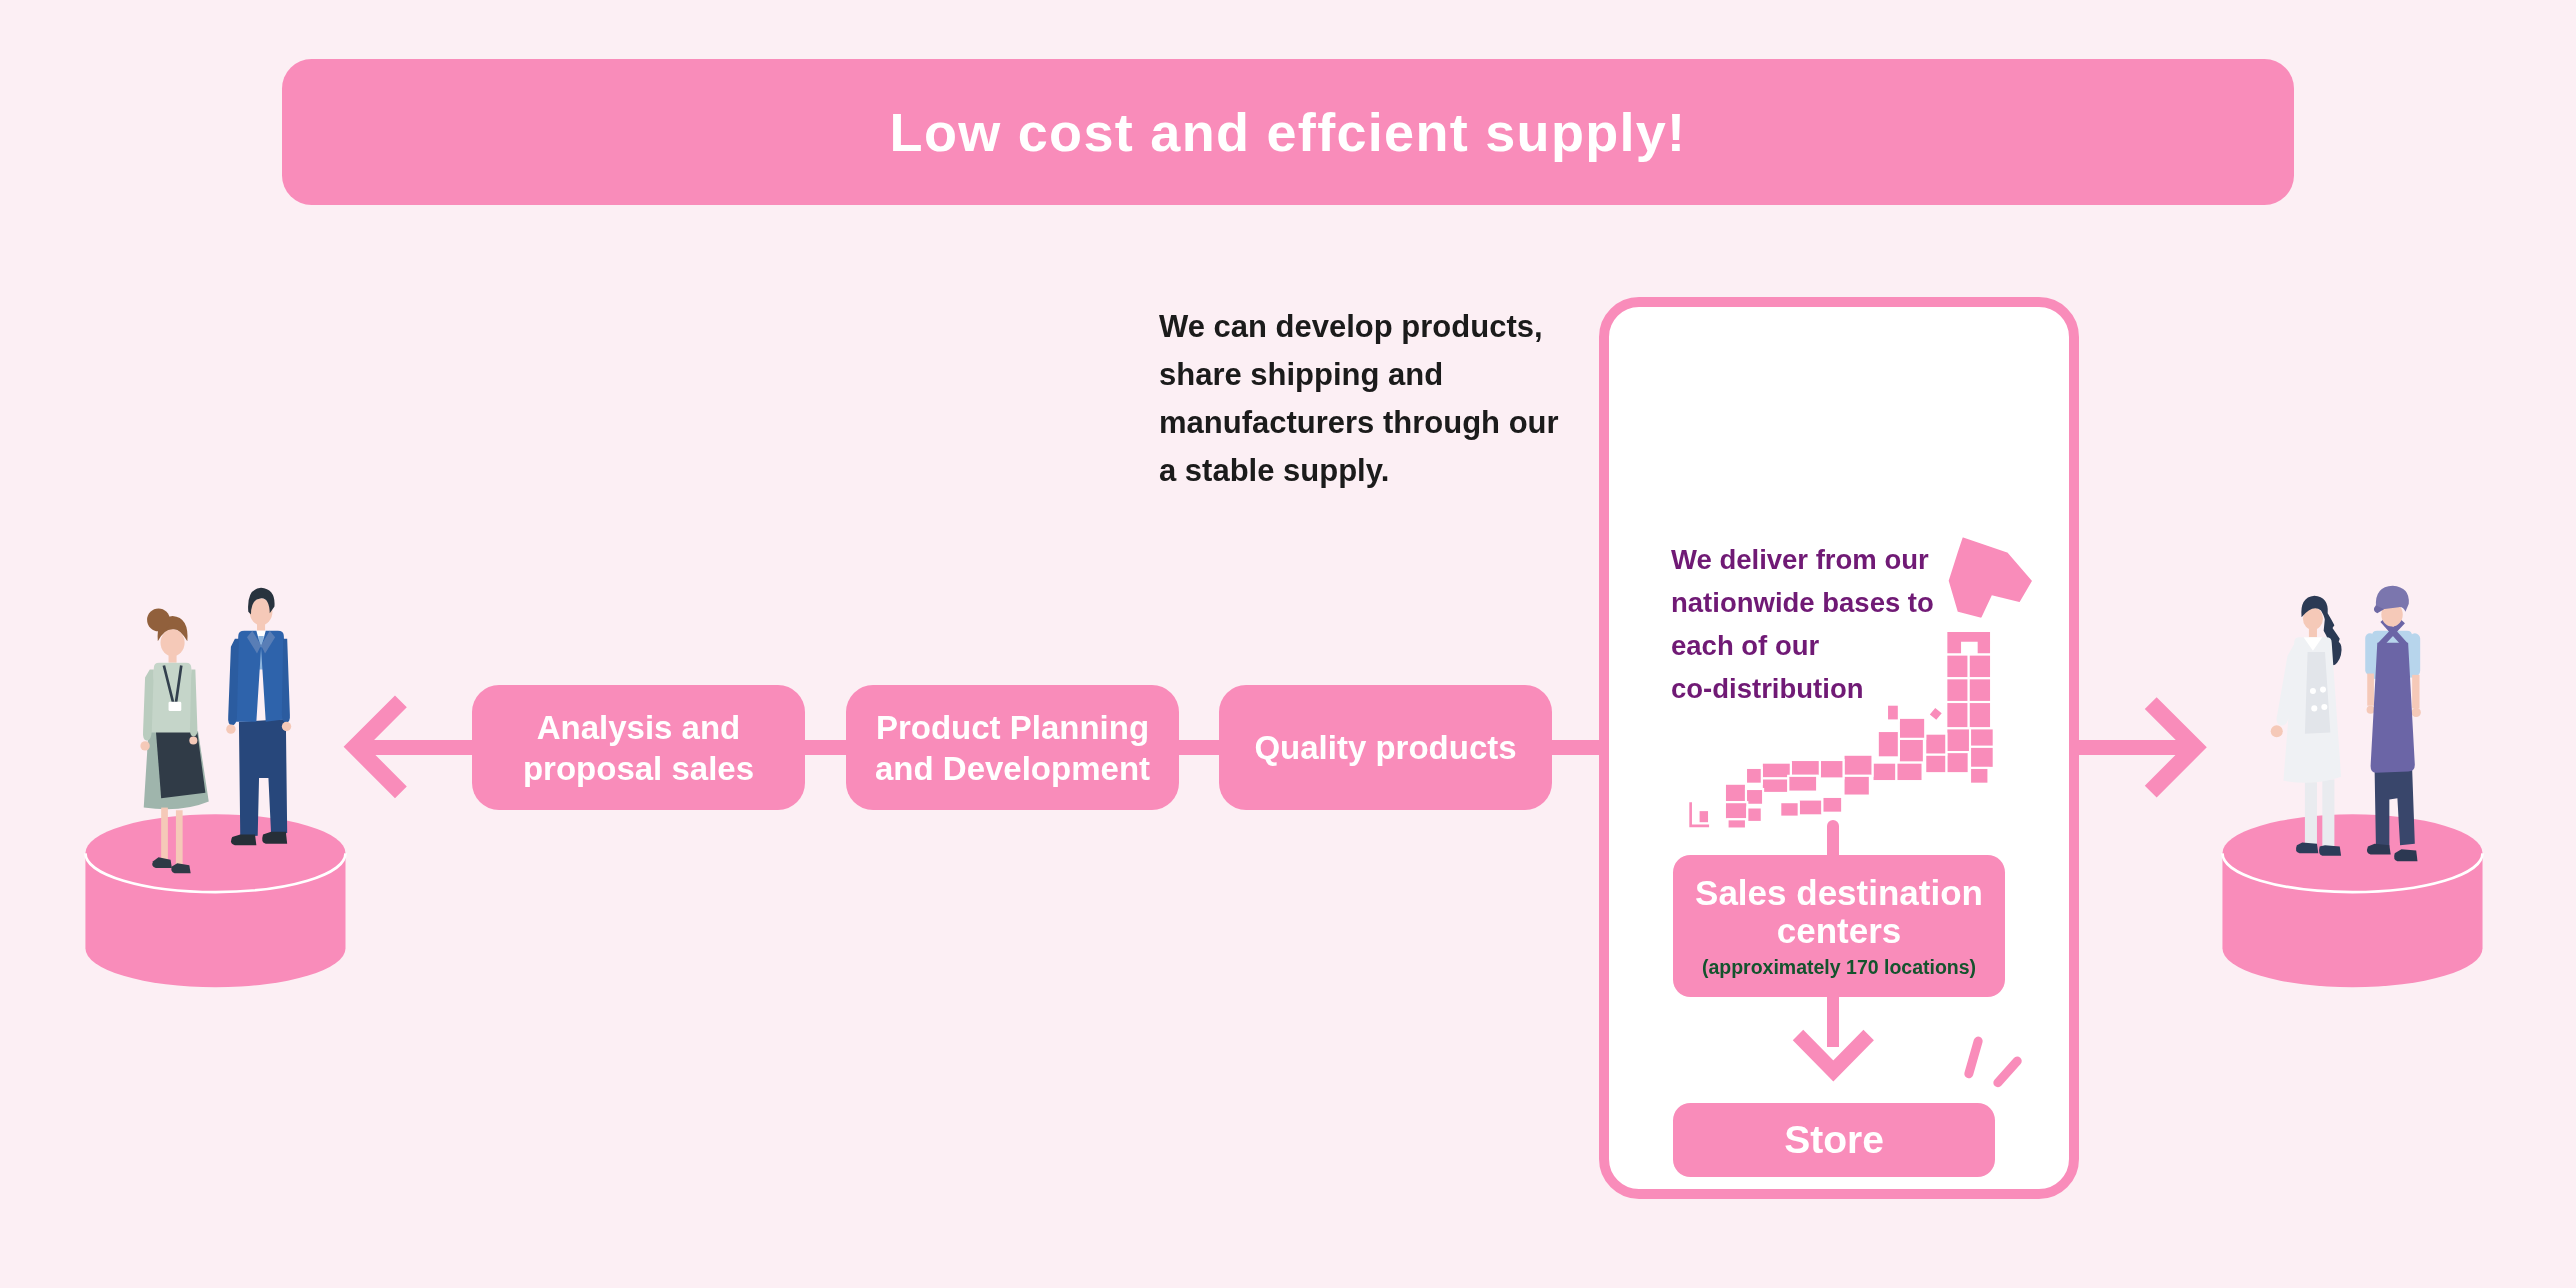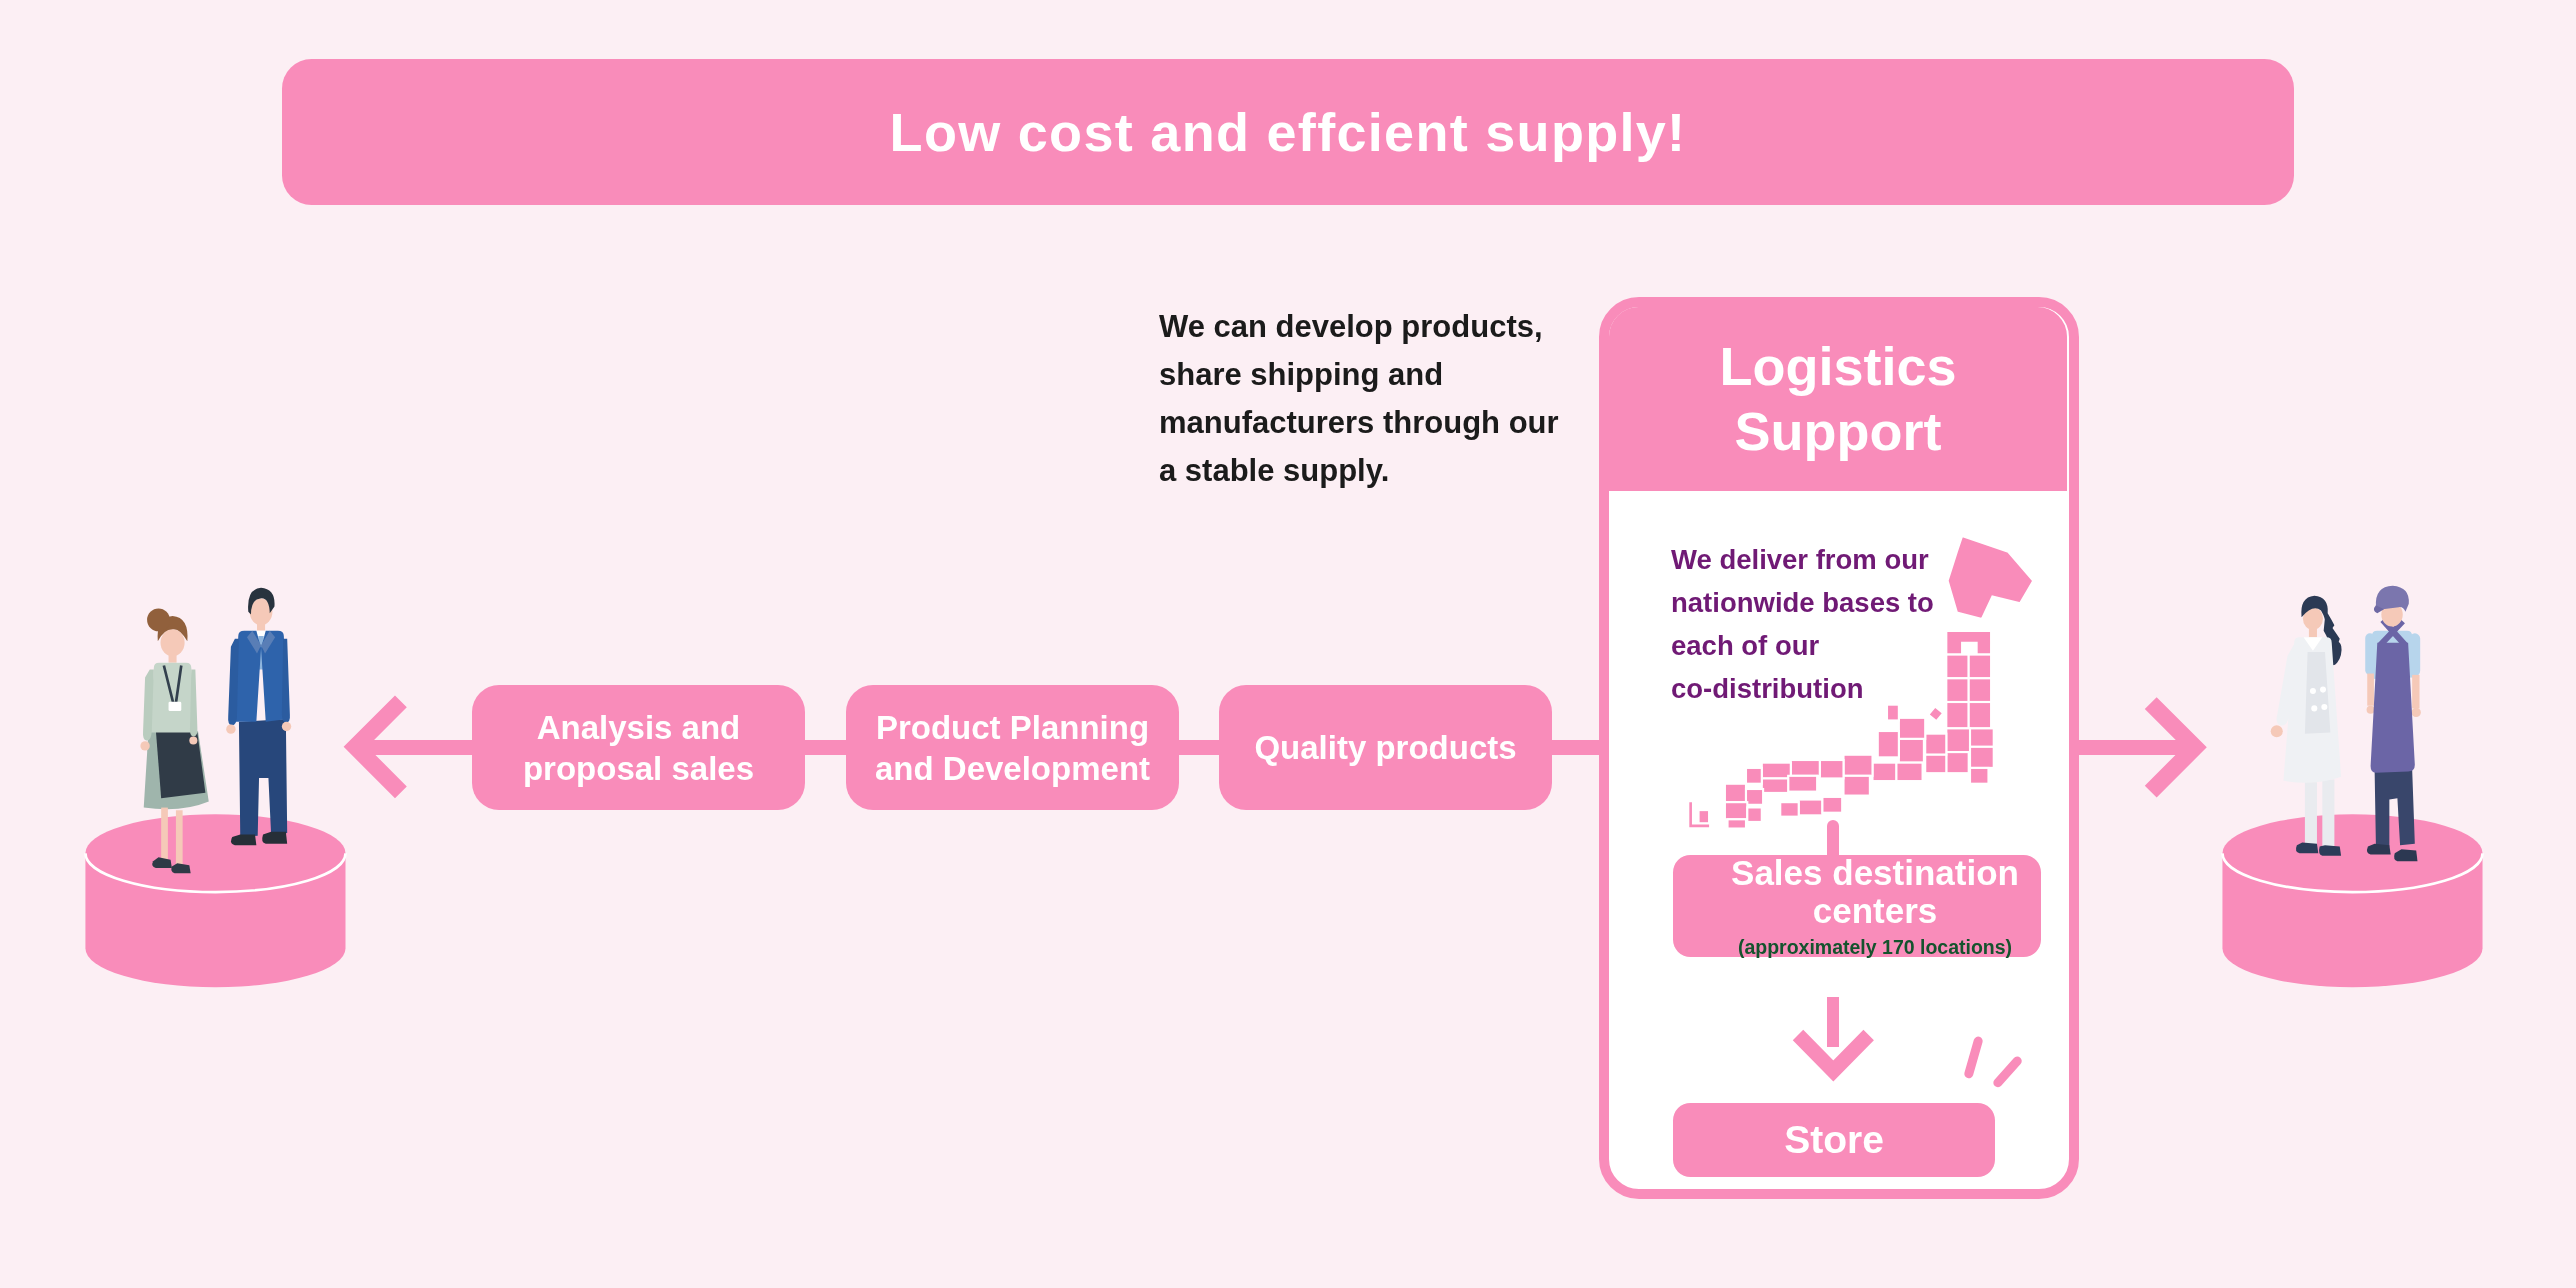--- a/index.html
+++ b/index.html
@@ -29,22 +29,22 @@
   
   .panel{position:absolute;left:1599px;top:297px;width:480px;height:902px;background:#FFFFFF;
          border:10.7px solid #F98CBA;border-radius:40px;box-sizing:border-box;z-index:3;}
   .panel-header{position:absolute;left:0;top:0;width:458px;height:184px;background:#F98CBA;
                 border-radius:29.5px 29.5px 0 0;display:flex;flex-direction:column;align-items:center;justify-content:center;}
   .panel-header div{color:#FFFFFF;font-size:54px;line-height:65px;font-weight:700;}
   .panel-body{position:absolute;left:62px;top:231px;z-index:2;}
   .panel-body div{font-size:27.5px;line-height:43px;font-weight:700;color:#701a75;white-space:nowrap;}
   .map-wrap{position:absolute;left:79px;top:213px;width:369px;height:310px;z-index:1;}
   .stub{position:absolute;left:218px;top:513px;width:12px;height:40px;background:#F98CBA;border-radius:6px 6px 0 0;}
-  .sales-box{position:absolute;left:64px;top:548px;width:332px;height:102px;background:#F98CBA;border-radius:17.4px;
-             display:flex;flex-direction:column;align-items:center;justify-content:center;padding-left:36px;}
+  .sales-box{position:absolute;left:64px;top:548px;width:332px;height:142px;background:#F98CBA;border-radius:17.4px;
+             display:flex;flex-direction:column;align-items:center;justify-content:center;}
   .sales-box .t{color:#FFFFFF;font-size:35px;line-height:38px;font-weight:700;white-space:nowrap;}
   .sales-box .n{color:#14532d;font-size:19.5px;font-weight:700;margin-top:6px;white-space:nowrap;}
   .dline{position:absolute;left:218px;top:690px;width:12px;height:50px;background:#F98CBA;}
   .mark{position:absolute;width:9.4px;background:#F98CBA;border-radius:5.4px;}
   .mark1{left:360px;top:729px;height:43px;transform:rotate(16deg);}
   .mark2{left:394px;top:746px;height:38px;transform:rotate(42deg);}
   .store-box{position:absolute;left:64px;top:796px;width:322px;height:74px;background:#F98CBA;border-radius:17.4px;
              display:flex;align-items:center;justify-content:center;}
   .store-box div{color:#FFFFFF;font-size:39px;font-weight:700;}
 
@@ -83,24 +83,20 @@
   </div>
   <div class="pbox pbox2">
     <div>Product Planning</div>
     <div>and Development</div>
   </div>
   <div class="pbox pbox3">
     <div>Quality products</div>
   </div>
 
   <div class="panel">
-    <div class="panel-header">
-      <div>Logistics</div>
-      <div>Support</div>
-    </div>
 
     <div class="map-wrap">
       <svg width="369" height="310" viewBox="0 0 280 235">
         <g fill="#F98CBA" stroke="#FFFFFF" stroke-width="1.6" stroke-linejoin="miter">
 
           <path d="M208,12 L243,24 L262,46 L252,63 L231,58 L223,75 L204,70 L197,46 L204,24 Z"></path>
 
           <path d="M196,84 L230,84 L230,102 L219,102 L219,93 L208,93 L208,102 L196,102 Z"></path>
           <rect x="196" y="102" width="17" height="18"></rect>
             <rect x="213" y="102" width="17" height="18"></rect>

